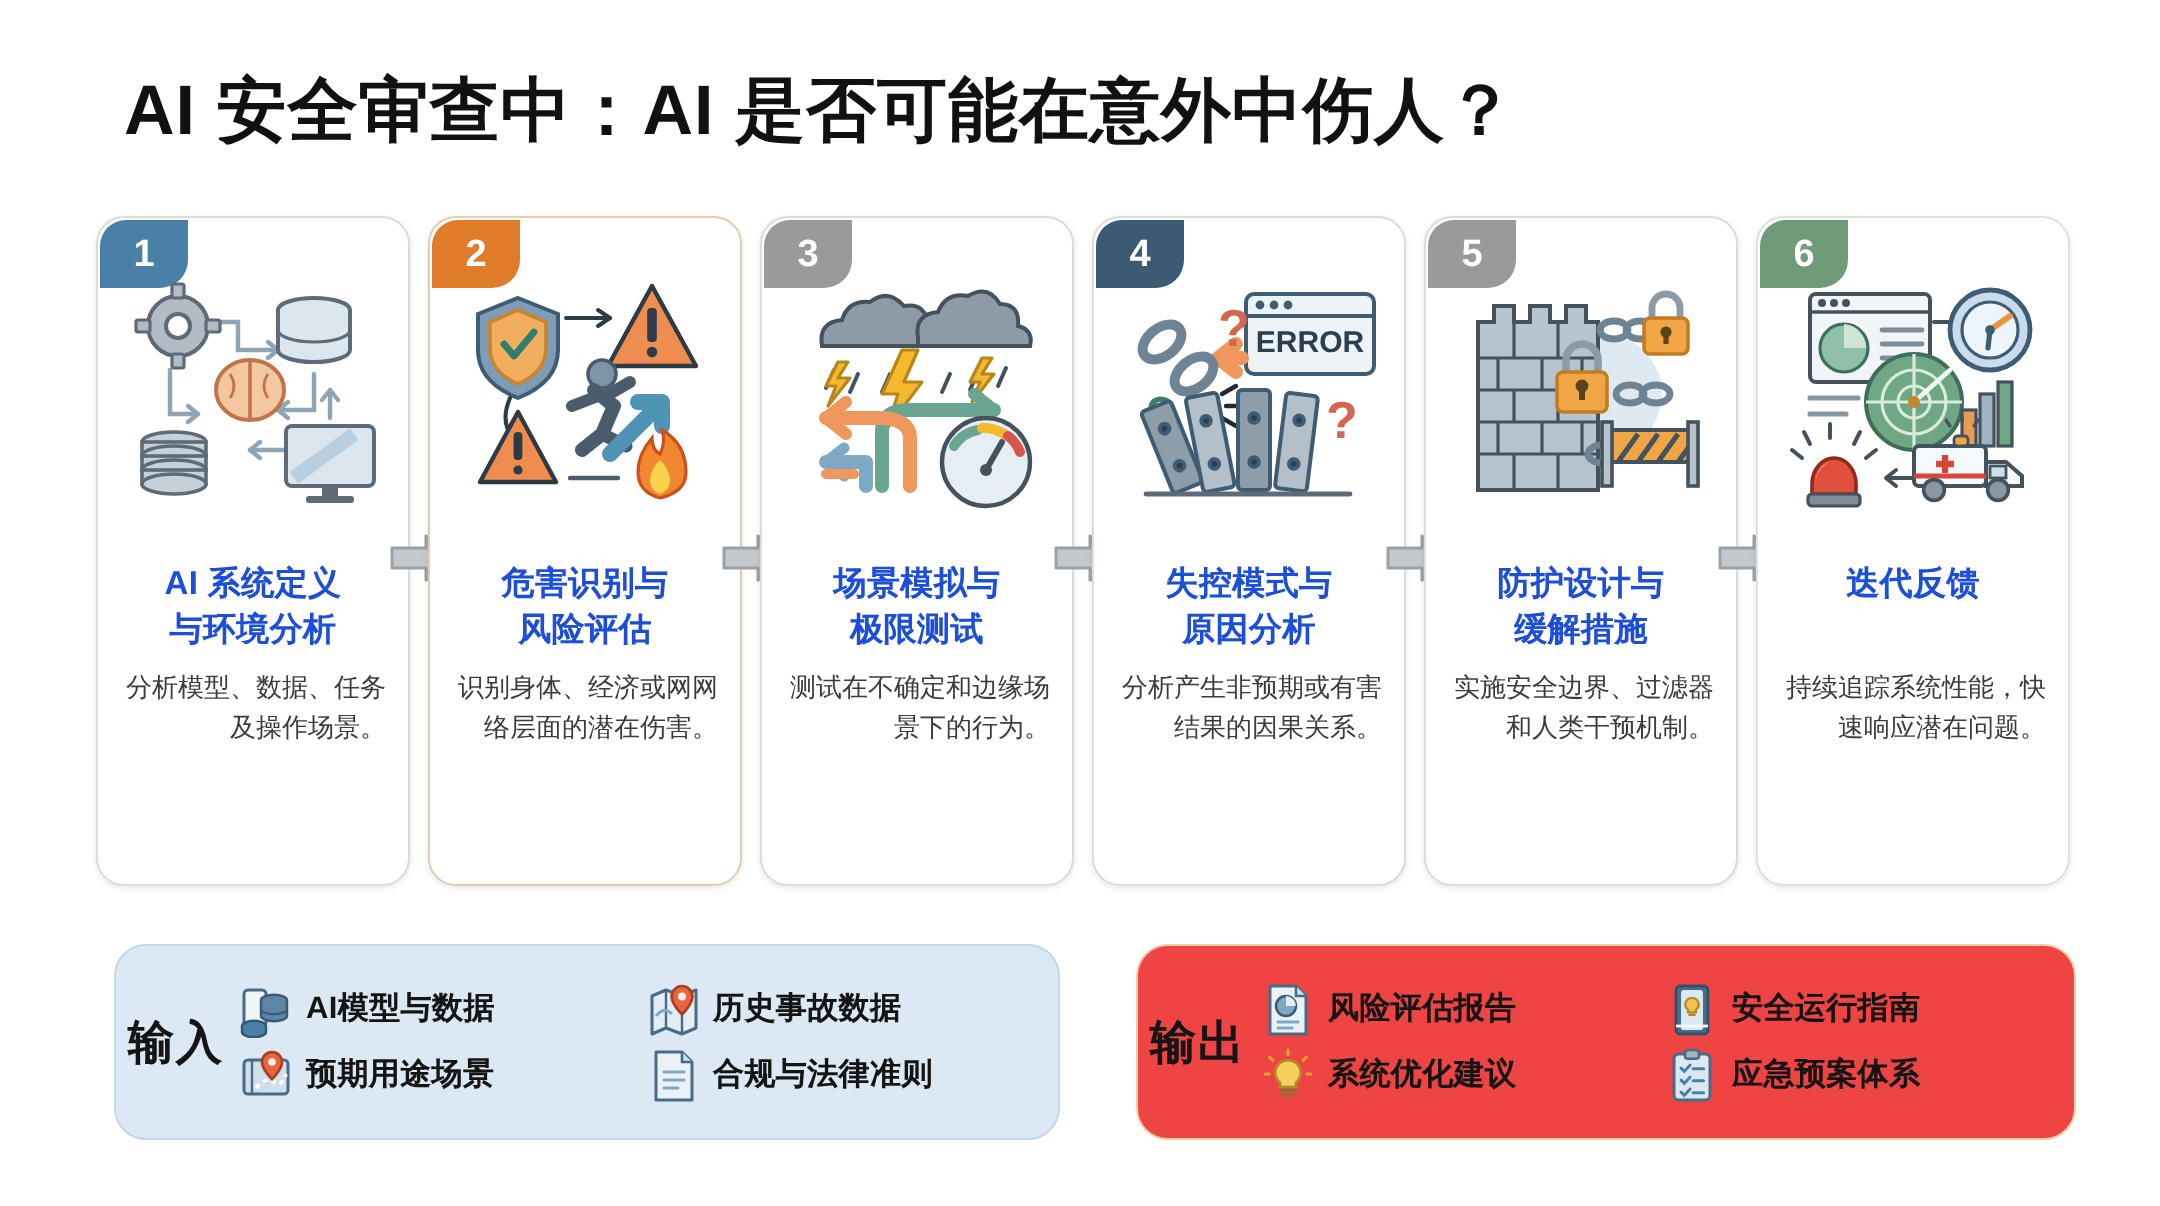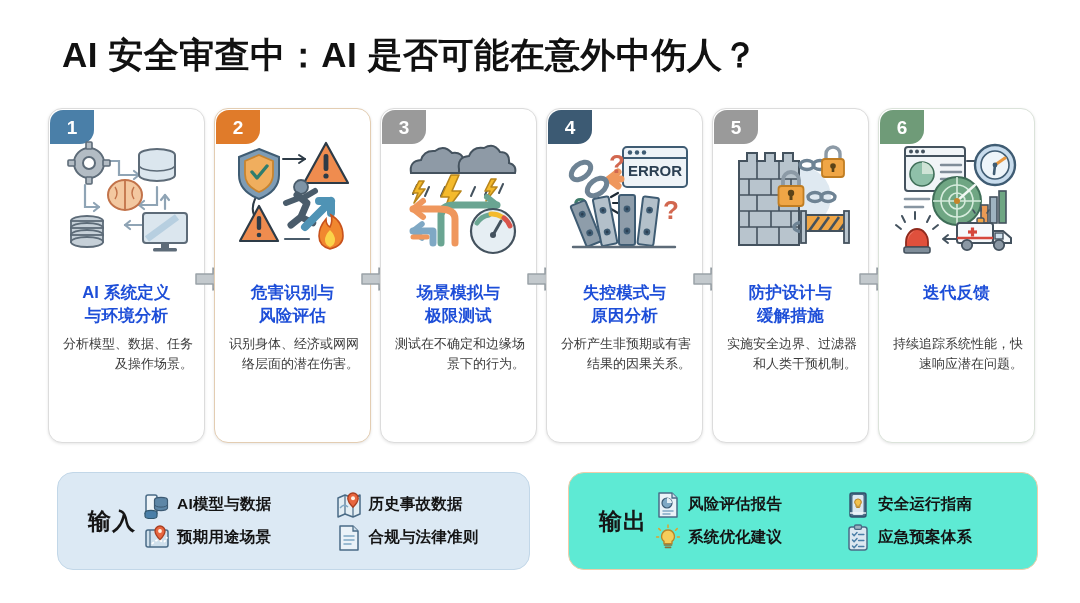--- a/index.html
+++ b/index.html
@@ -110,21 +110,21 @@
     background: #dce9f4;
     border: 1px solid #c2d7e8;
   }
   .panel-out {
     left: 568px; width: 470px;
     background: #fceadb;
     border: 1px solid #f0cda9;
   }
   .panel-label {
     flex: 0 0 auto;
-    padding-left: 30px;
+    padding-left: 6px;
     padding-right: 8px;
     font-size: 23px;
     font-weight: bold;
     color: #151515;
     letter-spacing: 1px;
   }
   .panel-grid {
     flex: 1 1 auto;
     display: grid;
     grid-template-columns: 1fr 1fr;
@@ -637,21 +637,21 @@
                 <path d="M8 20 h7"></path>
             </g>
           </svg>
         </span>
         <span class="pi-text">合规与法律准则</span>
       </div>
 
     </div>
   </div>
 
-  <div class="panel panel-out" style="background: #5eead4;">
+  <div class="panel panel-out" style="background: #ef4444;">
     <div class="panel-label">输出</div>
     <div class="panel-grid">
 
       <div class="panel-item">
         <span class="pi-icon">
           <svg width="26" height="28" viewBox="0 0 26 28">
             <path d="M4 2 H17 L22 7 V26 H4 Z" fill="#eaf2f8" stroke="#4a6b86" stroke-width="1.5" stroke-linejoin="round"></path>
             <path d="M17 2 V7 H22" fill="#cfe0ec" stroke="#4a6b86" stroke-width="1.3"></path>
             <circle cx="12" cy="12" r="5" fill="#7fa8c4" stroke="#3c5a73" stroke-width="1.2"></circle>
             <path d="M12 12 V7 A5 5 0 0 1 17 12 Z" fill="#e3eef4"></path>

